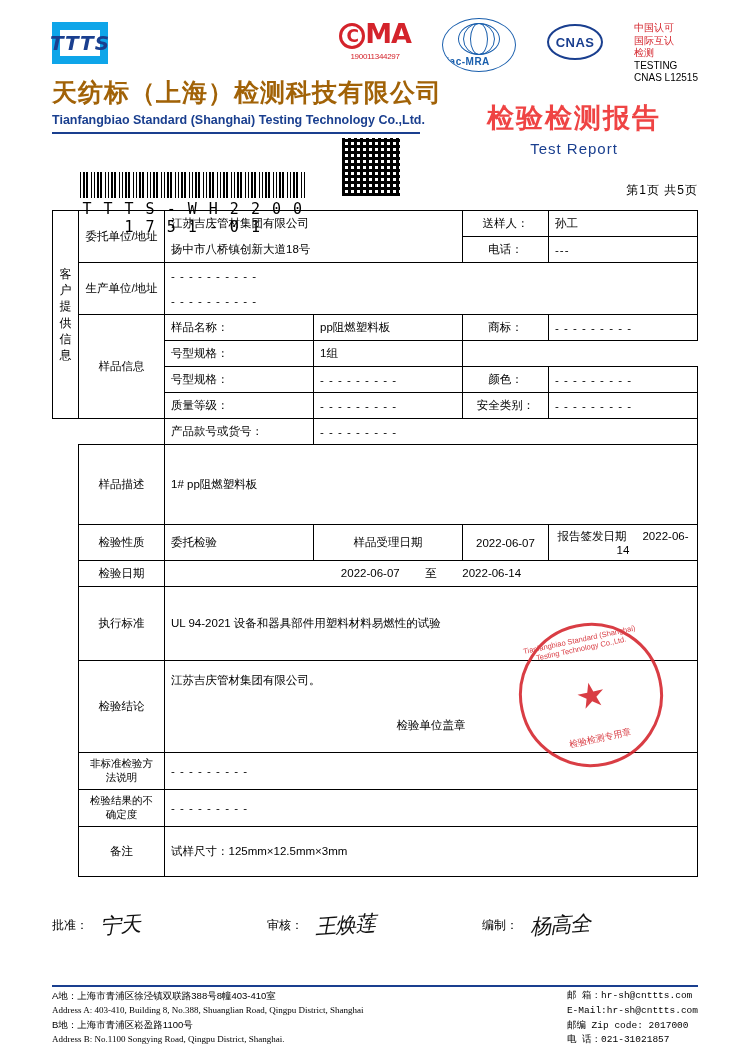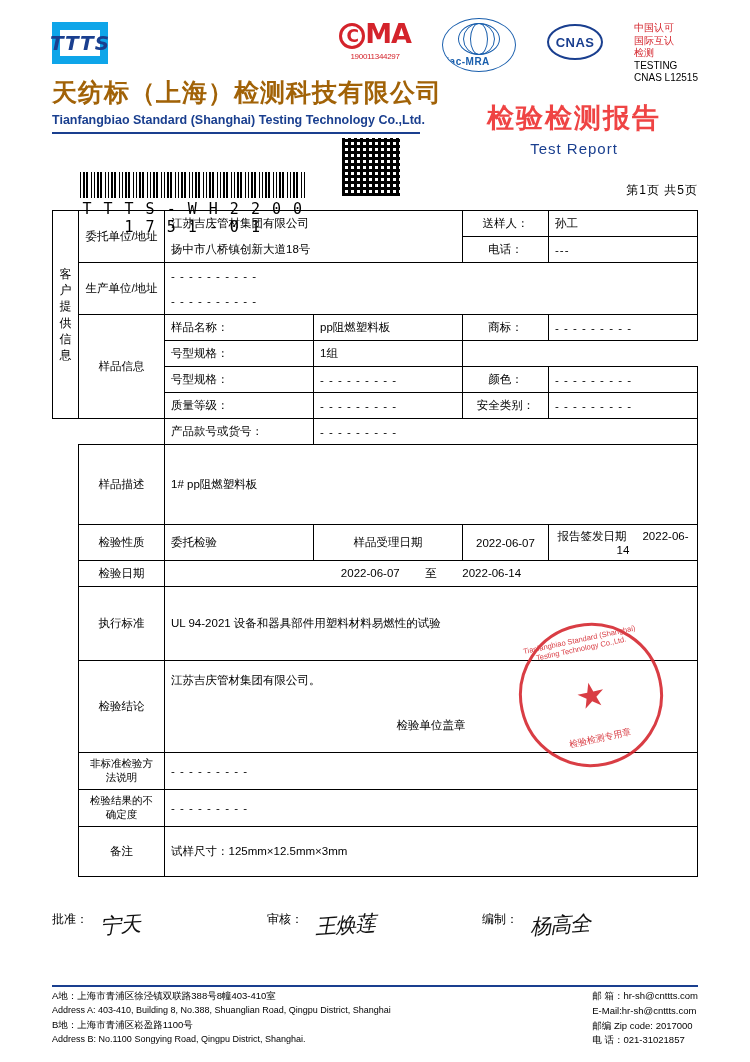--- a/index.html
+++ b/index.html
@@ -149,35 +149,35 @@
   .stamp .sub{
     position:absolute;left:50%;bottom:18px;transform:translateX(-50%);
     color:#d4232b;font-size:9px;white-space:nowrap;
   }
 
   
   .signrow{
     display:flex;align-items:flex-end;width:646px;margin-top:14px;font-size:12px;
     height:48px;
   }
-  .signrow .seg{display:flex;align-items:flex-start;}
+  .signrow .seg{display:flex;align-items:center;}
   .sig{
     font-family:"Liberation Serif", serif;font-style:italic;font-size:21px;
     color:#111;margin-left:12px;transform:rotate(-4deg);white-space:nowrap;
     letter-spacing:-1px;
   }
 
   
   .footer{
     position:absolute;left:52px;right:52px;bottom:14px;
     border-top:2px solid #1a3f8f;padding-top:2px;
     display:flex;justify-content:space-between;font-size:9.5px;line-height:1.55;
   }
-  .footer .en{font-family:Liberation Sans, sans-serif;font-size:9px;}
-  .footer .right{text-align:left;}
+  .footer .en{font-family:Liberation Serif, serif;font-size:9px;}
+  .footer .right{text-align:left;font-family:Liberation Mono, monospace;}
 </style>
 </head>
 <body>
 
 <div class="page">
 
   <div class="header">
 
     <div class="logo-block">
       <div class="logo-mark">

